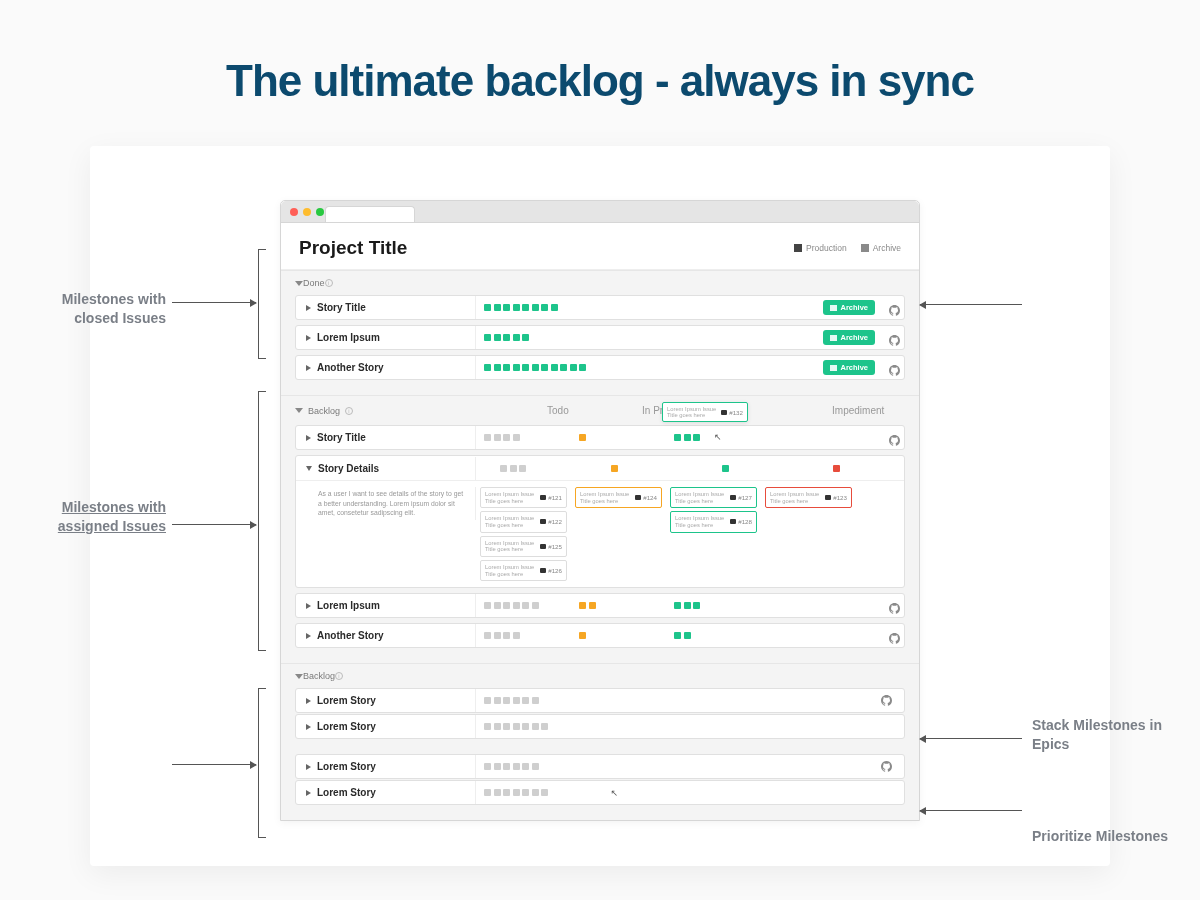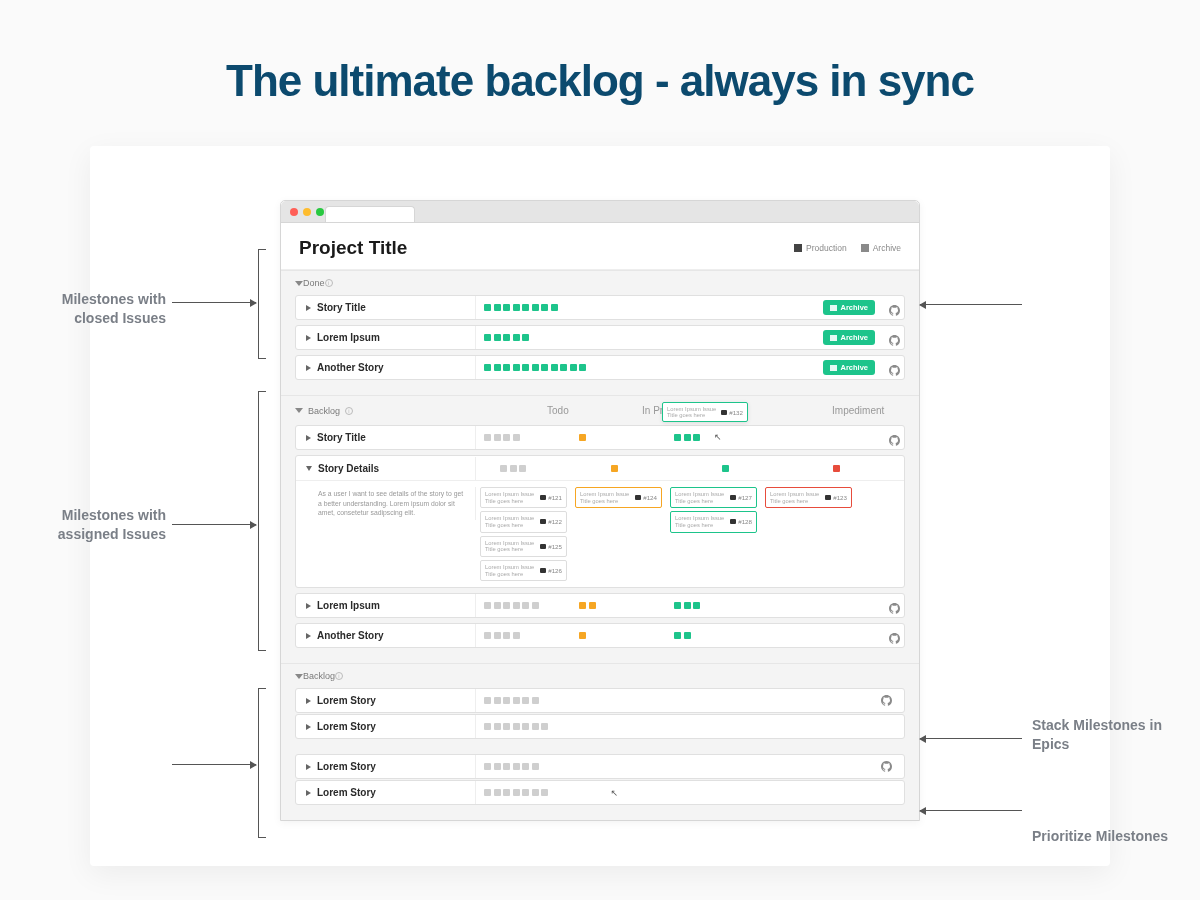--- a/index.html
+++ b/index.html
@@ -85,21 +85,21 @@
 <div class="hero">
   <h1>The ultimate backlog - always in sync</h1>
 </div>
 
 <div class="stage">
 
   <div class="anno left" style="left:-44px; top:144px; width:120px;">Milestones with closed Issues</div>
   <div class="bracket" style="left:168px; top:103px; height:110px;"></div>
   <div class="arrow pt-right" style="left:82px; top:156px; width:84px;"></div>
 
-  <div class="anno left" style="left:-44px; top:360px; width:120px;">Milestones with assigned Issues</div>
+  <div class="anno left" style="left:-44px; top:352px; width:120px;text-decoration:underline;">Milestones with assigned Issues</div>
   <div class="bracket" style="left:168px; top:245px; height:260px;"></div>
   <div class="arrow pt-right" style="left:82px; top:378px; width:84px;"></div>
 
   <div class="bracket" style="left:168px; top:542px; height:150px;"></div>
   <div class="arrow pt-right" style="left:82px; top:618px; width:84px;"></div>
 
   <div class="arrow pt-left" style="left:830px; top:158px; width:102px;"></div>
 
   <div class="anno right" style="left:942px; top:570px; width:140px;">Stack Milestones in Epics</div>
   <div class="arrow pt-left" style="left:830px; top:592px; width:102px;"></div>

